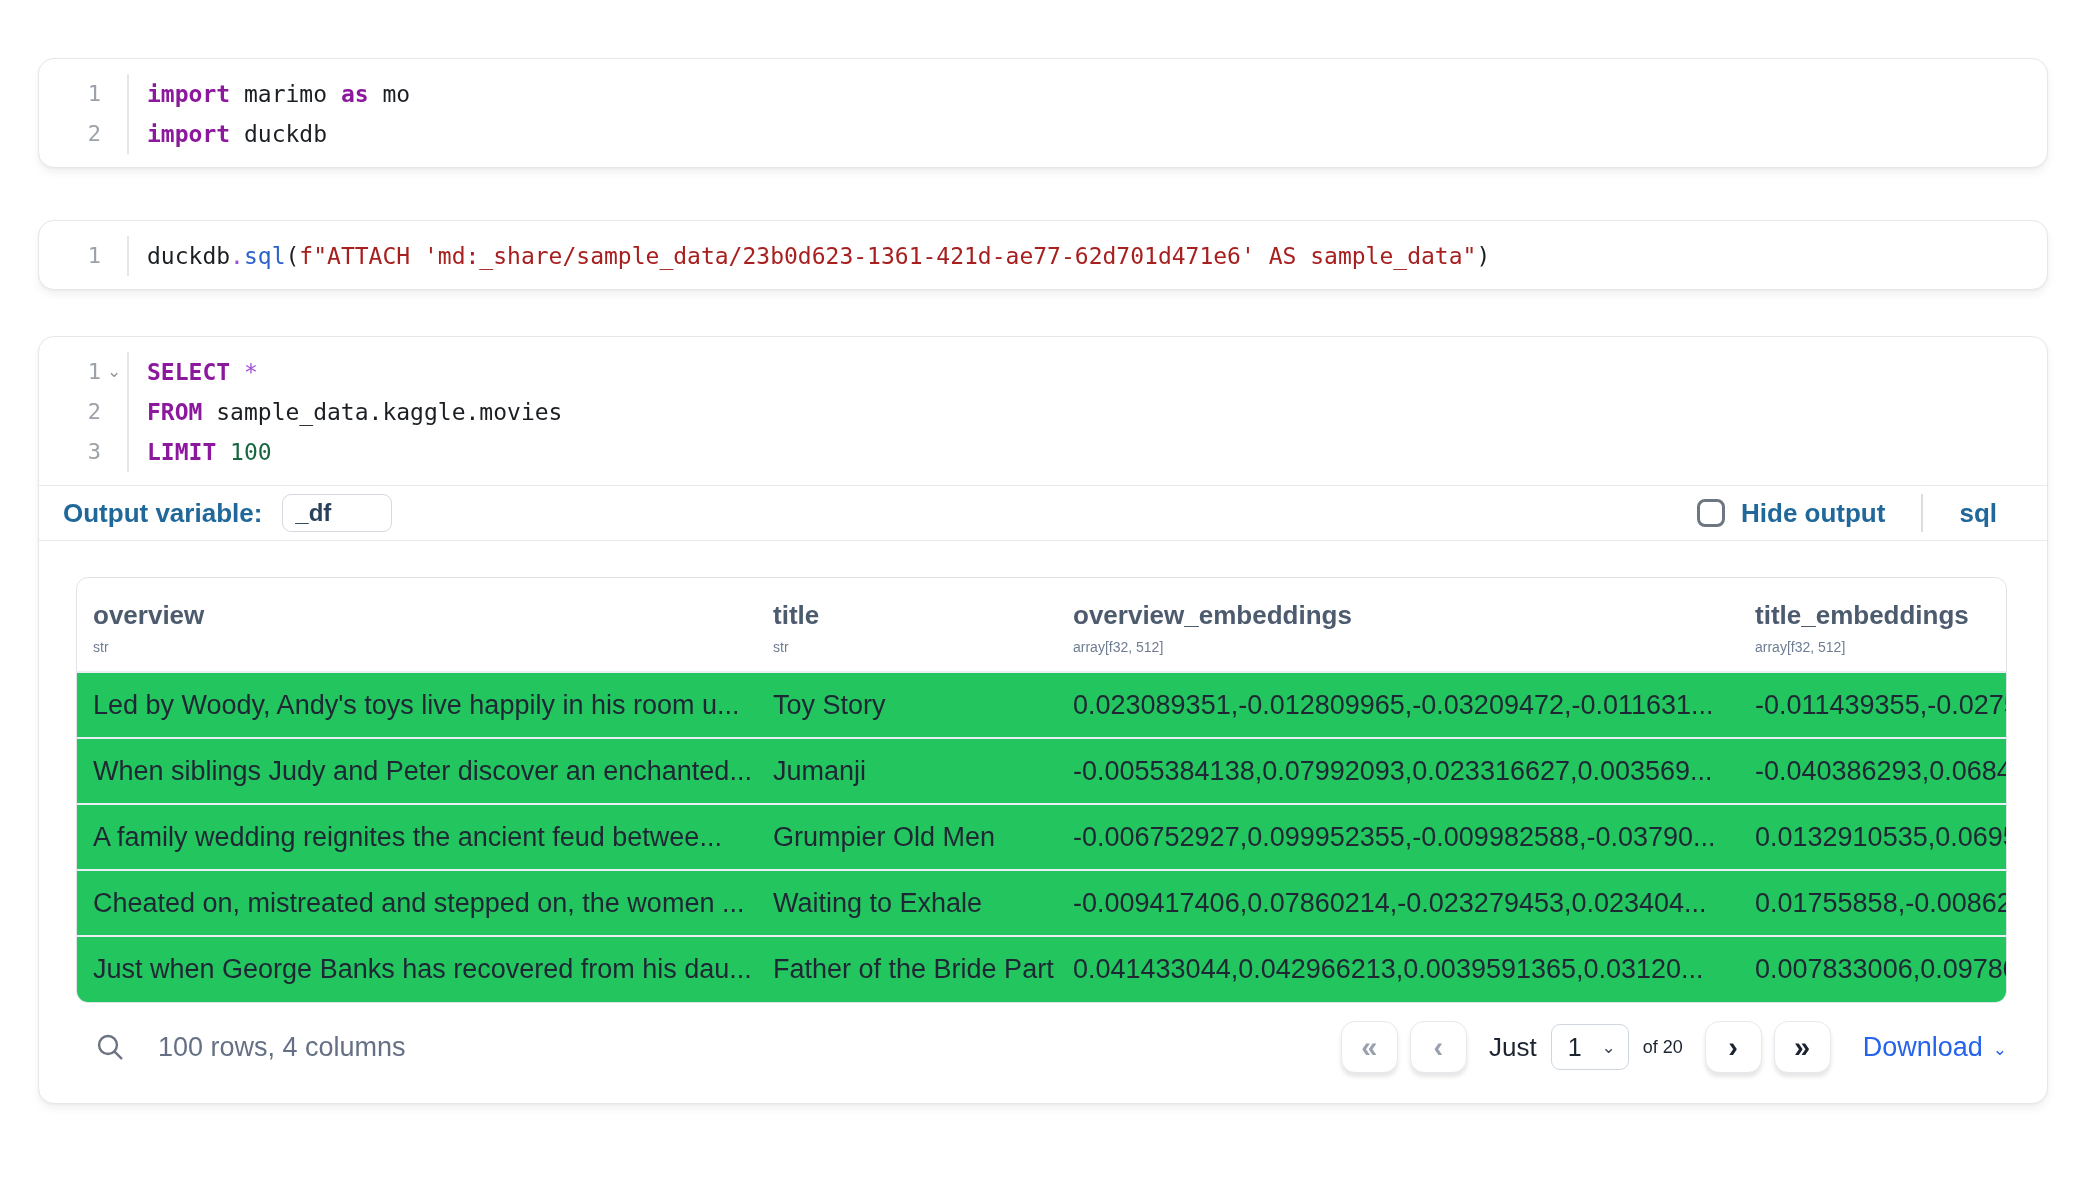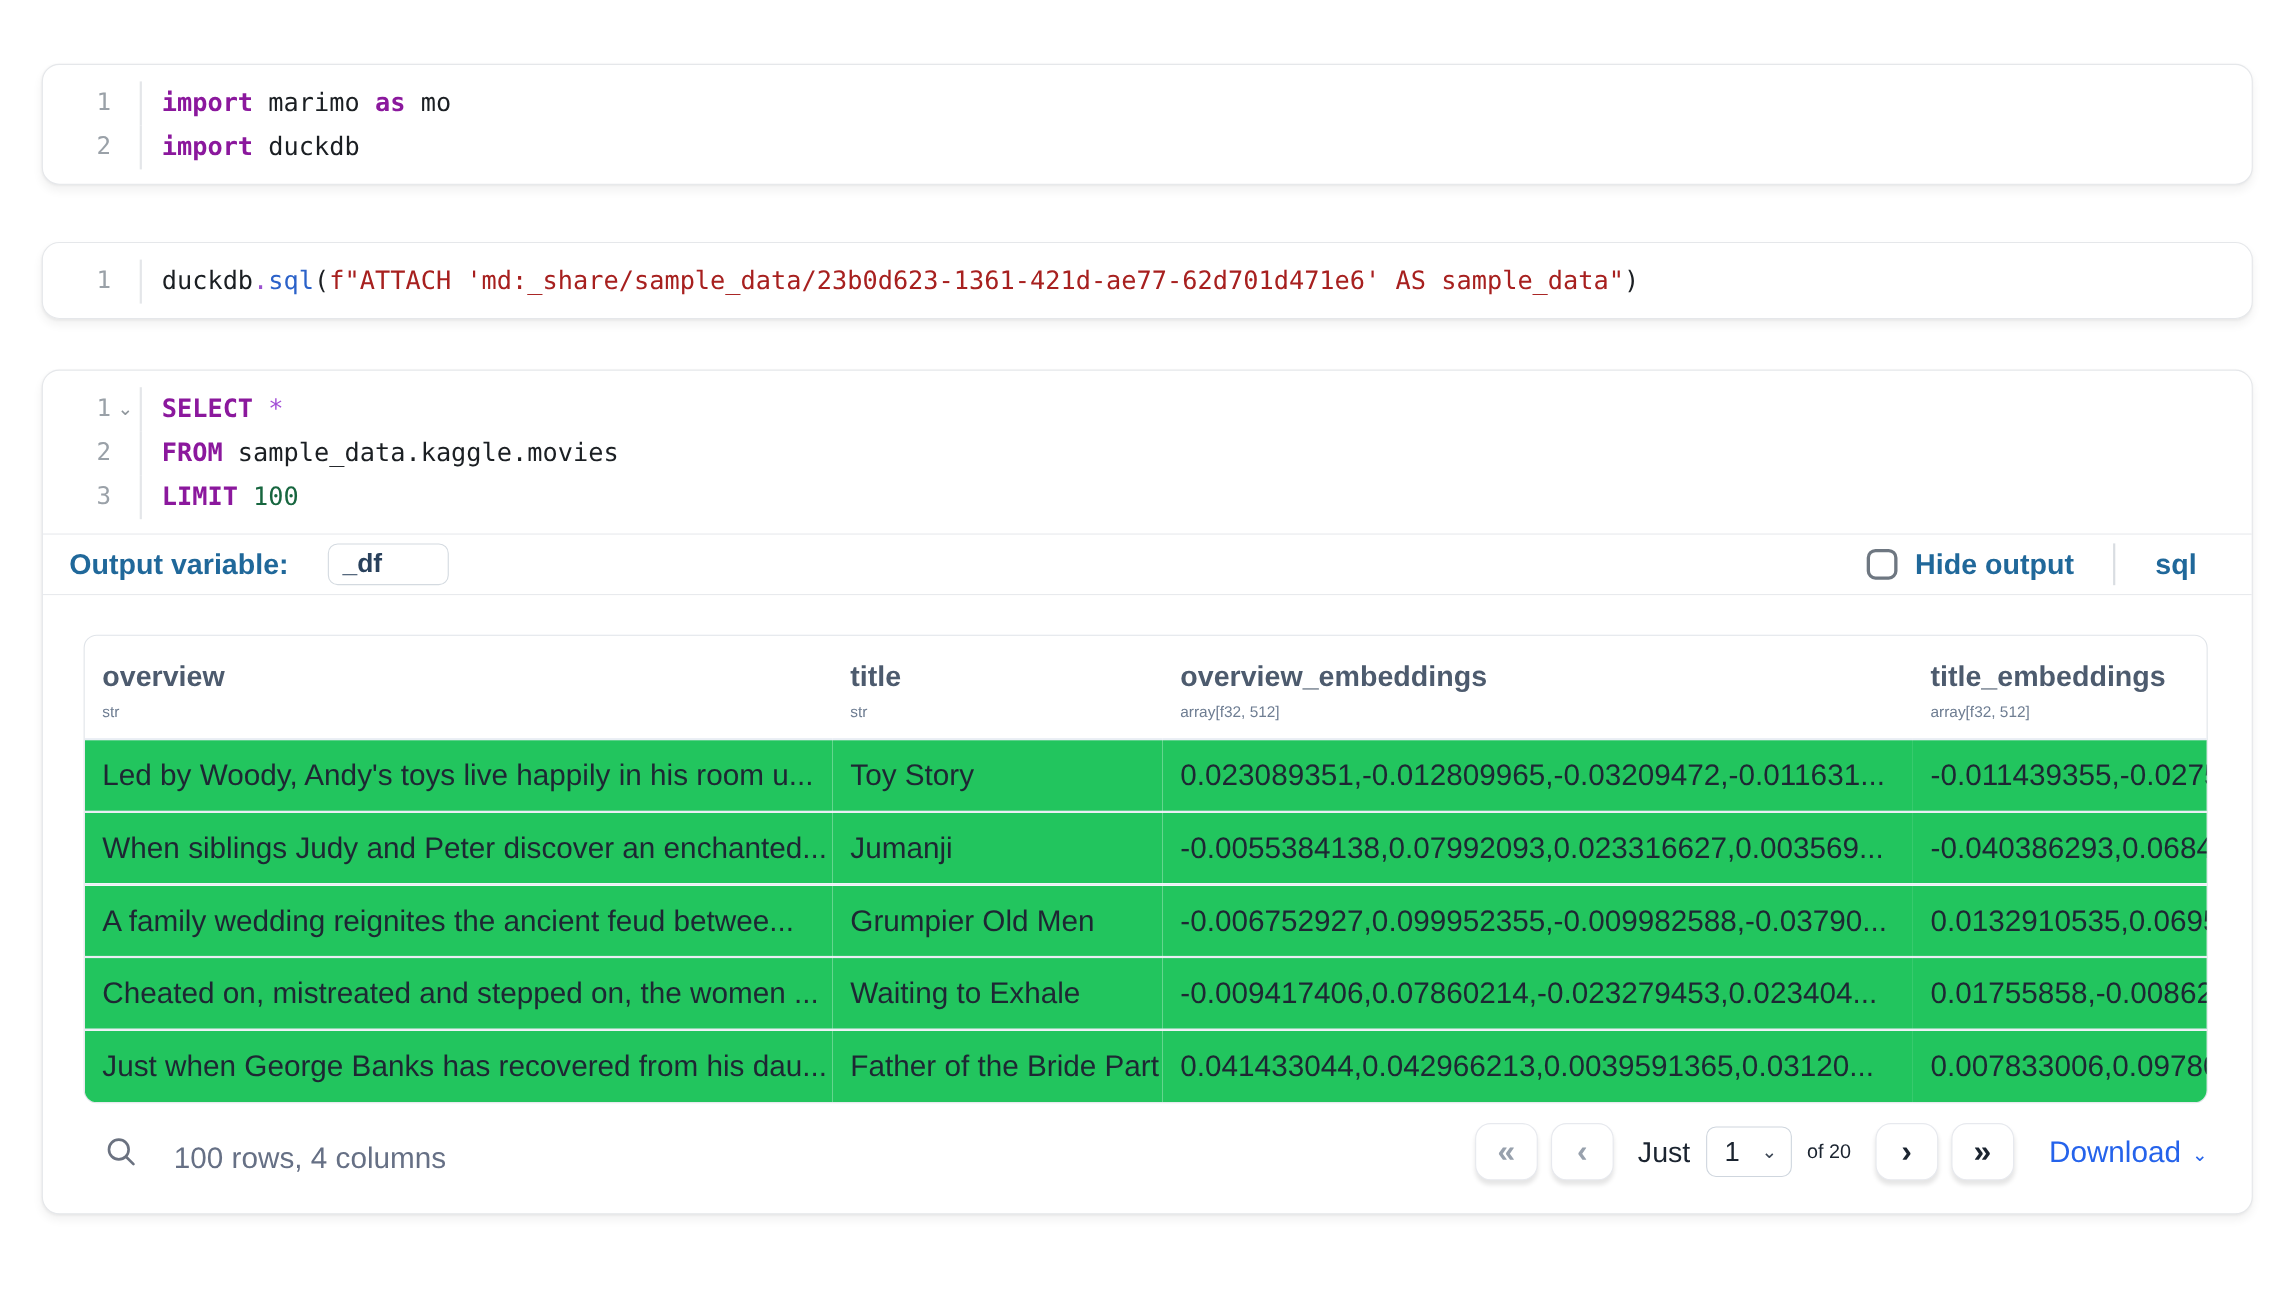--- a/index.html
+++ b/index.html
@@ -40,21 +40,21 @@
   .cell-toolbar {
     display:flex; align-items:center; justify-content:space-between;
     height:56px;
     border-top:1.5px solid #e8eaed;
     border-bottom:1.5px solid #e8eaed;
     padding:0 50px 0 24px;
   }
   .tb-left { display:flex; align-items:center; }
   .tb-label { color:#20689a; font-weight:bold; font-size:26px; }
   .tb-input {
-    margin-left:36px; width:110px; height:38px;
+    margin-left:20px; width:110px; height:38px;
     border:1.5px solid #d4dae0; border-radius:9px;
     padding:0 12px; font-size:24px; font-weight:bold; color:#29415c;
     font-family:"Liberation Sans",sans-serif; outline:none; background:#fff;
   }
   .tb-right { display:flex; align-items:center; }
   .tb-checkbox { width:28px; height:28px; border:3px solid #6e7781; border-radius:8px; background:#fff; cursor:pointer; }
   .tb-check-label { margin-left:16px; color:#20689a; font-weight:bold; font-size:26px; }
   .tb-divider { width:2px; height:38px; background:#d9dde2; margin:0 36px; }
   .tb-lang { color:#20689a; font-weight:bold; font-size:26px; }
 
@@ -68,21 +68,21 @@
   .col-dtype { color:#6e7d92; font-weight:normal; font-size:14px; display:block; margin-top:8px; }
   td {
     height:66px; font-size:27px; color:#1e2733;
     white-space:nowrap; overflow:hidden;
     border-top:2px solid #e9eef4;
     padding:16px 16px; background:#22c55e;
   }
 
   
   .table-footer { display:flex; align-items:center; justify-content:space-between; height:80px; margin-top:4px; }
-  .tf-left { display:flex; align-items:flex-end; }
+  .tf-left { display:flex; align-items:center; }
   .search-btn { width:44px; height:44px; display:flex; align-items:center; justify-content:center; margin-left:12px; cursor:pointer; }
   .tf-summary { margin-left:26px; color:#667085; font-size:27px; }
   .tf-right { display:flex; align-items:center; }
   .pg-btn {
     width:57px; height:52px; background:#fff;
     border:1.5px solid #e7e9ee; border-radius:14px;
     box-shadow:0 4px 4px rgba(0,0,0,.10);
     display:flex; align-items:center; justify-content:center;
     font-size:29px; cursor:pointer; font-weight:bold;
   }

